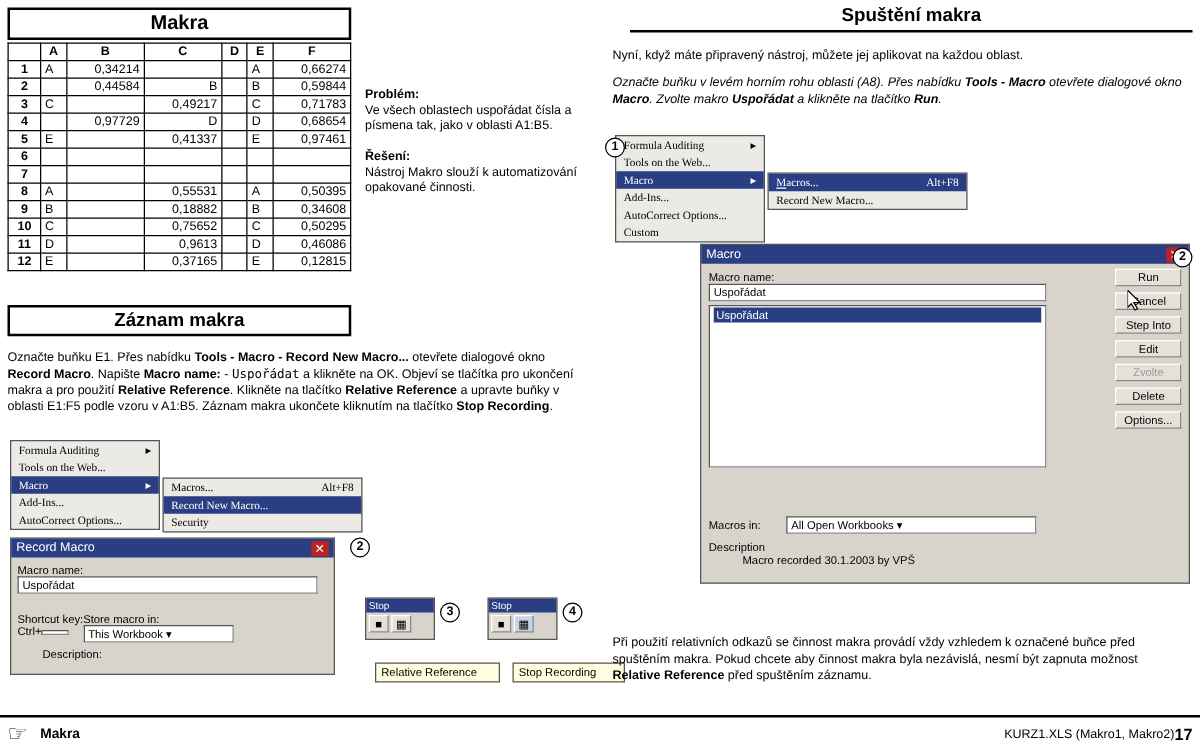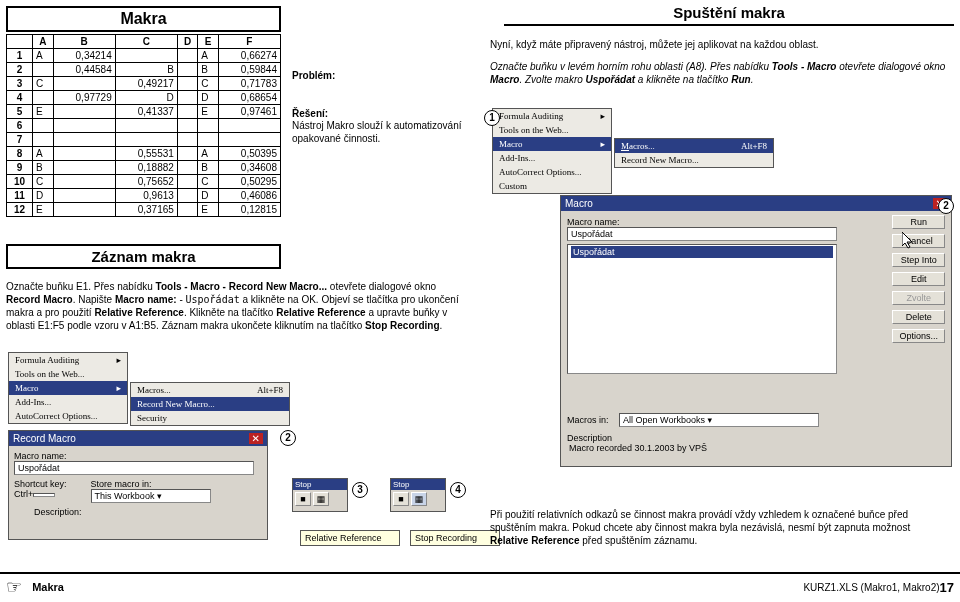--- a/index.html
+++ b/index.html
@@ -186,20 +186,21 @@
           <td class="lab">E</td>
           <td>0,12815</td>
         </tr>
       </tbody>
   </table>
 </div>
 <div class="zaznam-title">Záznam makra</div>
 
 <div class="probtext">
   <span class="label-b">Problém:</span>
+  <span>Ve všech oblastech uspořádat čísla a písmena tak, jako v oblasti A1:B5.</span>
   <br><br>
   <span class="label-b">Řešení:</span>
   <span>Nástroj Makro slouží k automatizování opakované činnosti.</span>
 </div>
 
 <div class="spust-title">Spuštění makra</div>
 <div class="spust-desc">Nyní, když máte připravený nástroj, můžete jej aplikovat na každou oblast.</div>
 <div class="spust-desc2">
   <span>Označte buňku v levém horním rohu oblasti (A8). Přes nabídku </span><b>Tools - Macro</b><span> otevřete dialogové okno </span><b>Macro</b><span>. Zvolte makro </span><b>Uspořádat</b><span> a klikněte na tlačítko </span><b>Run</b><span>.</span>
 </div>
@@ -248,25 +249,25 @@
       <span class="btn">Run</span>
       <span class="btn">Cancel</span>
       <span class="btn">Step Into</span>
       <span class="btn">Edit</span>
       <span class="btn" style="color:#999;">Zvolte</span>
       <span class="btn">Delete</span>
       <span class="btn">Options...</span>
     </div>
     <div style="position:absolute; left:6px; bottom:30px;">
       <span class="rec-label">Macros in:</span>
-      <span class="inp" style="width:200px; margin-left:8px;"><span>All Open Workbooks</span> ▾</span>
+      <span class="inp" style="width:200px; margin-left:18px;"><span>All Open Workbooks</span> ▾</span>
     </div>
     <div style="position:absolute; left:6px; bottom:4px;">
       <div class="rec-label">Description</div>
-      <div class="rec-label" style="margin-left:2px;">Macro recorded 30.1.2003 by VPŠ</div>
+      <div class="rec-label" style="margin-left:27px;">Macro recorded 30.1.2003 by VPŠ</div>
     </div>
   </div>
 </div>
 <svg class="cursor" style="left:902px; top:232px;">
     <polygon points="0,0 0,14 3,11 6,16 8,15 5,10 10,10" fill="#fff" stroke="#000"></polygon>
   </svg>
 
 <div class="circ" style="left:484px; top:110px;">1</div>
 <div class="circ" style="left:938px; top:198px;">2</div>
 
@@ -304,21 +305,21 @@
   <div class="menu-item">
       <span>Security</span>
     </div>
 </div>
 
 <div class="shot" style="left:8px; top:430px; width:260px; height:110px;">
   <div class="bar"><span>Record Macro</span><span style="float:right; background:#bb2222; padding:0 3px;">✕</span></div>
   <div style="padding:5px;">
     <div class="rec-label">Macro name:</div>
     <div class="inp" style="width:240px;">Uspořádat</div>
-    <div style="display:flex; gap:24px; margin-top:4px;">
+    <div style="display:flex; gap:0; margin-top:15px;">
       <div>
         <div class="rec-label">Shortcut key:</div>
         <span class="rec-label">Ctrl+</span><span class="inp" style="width:22px;"></span>
       </div>
       <div>
         <div class="rec-label">Store macro in:</div>
         <span class="inp" style="width:120px;"><span>This Workbook</span> ▾</span>
       </div>
     </div>
     <div class="rec-label" style="margin-top:4px;padding-left:20px;">Description:</div>

